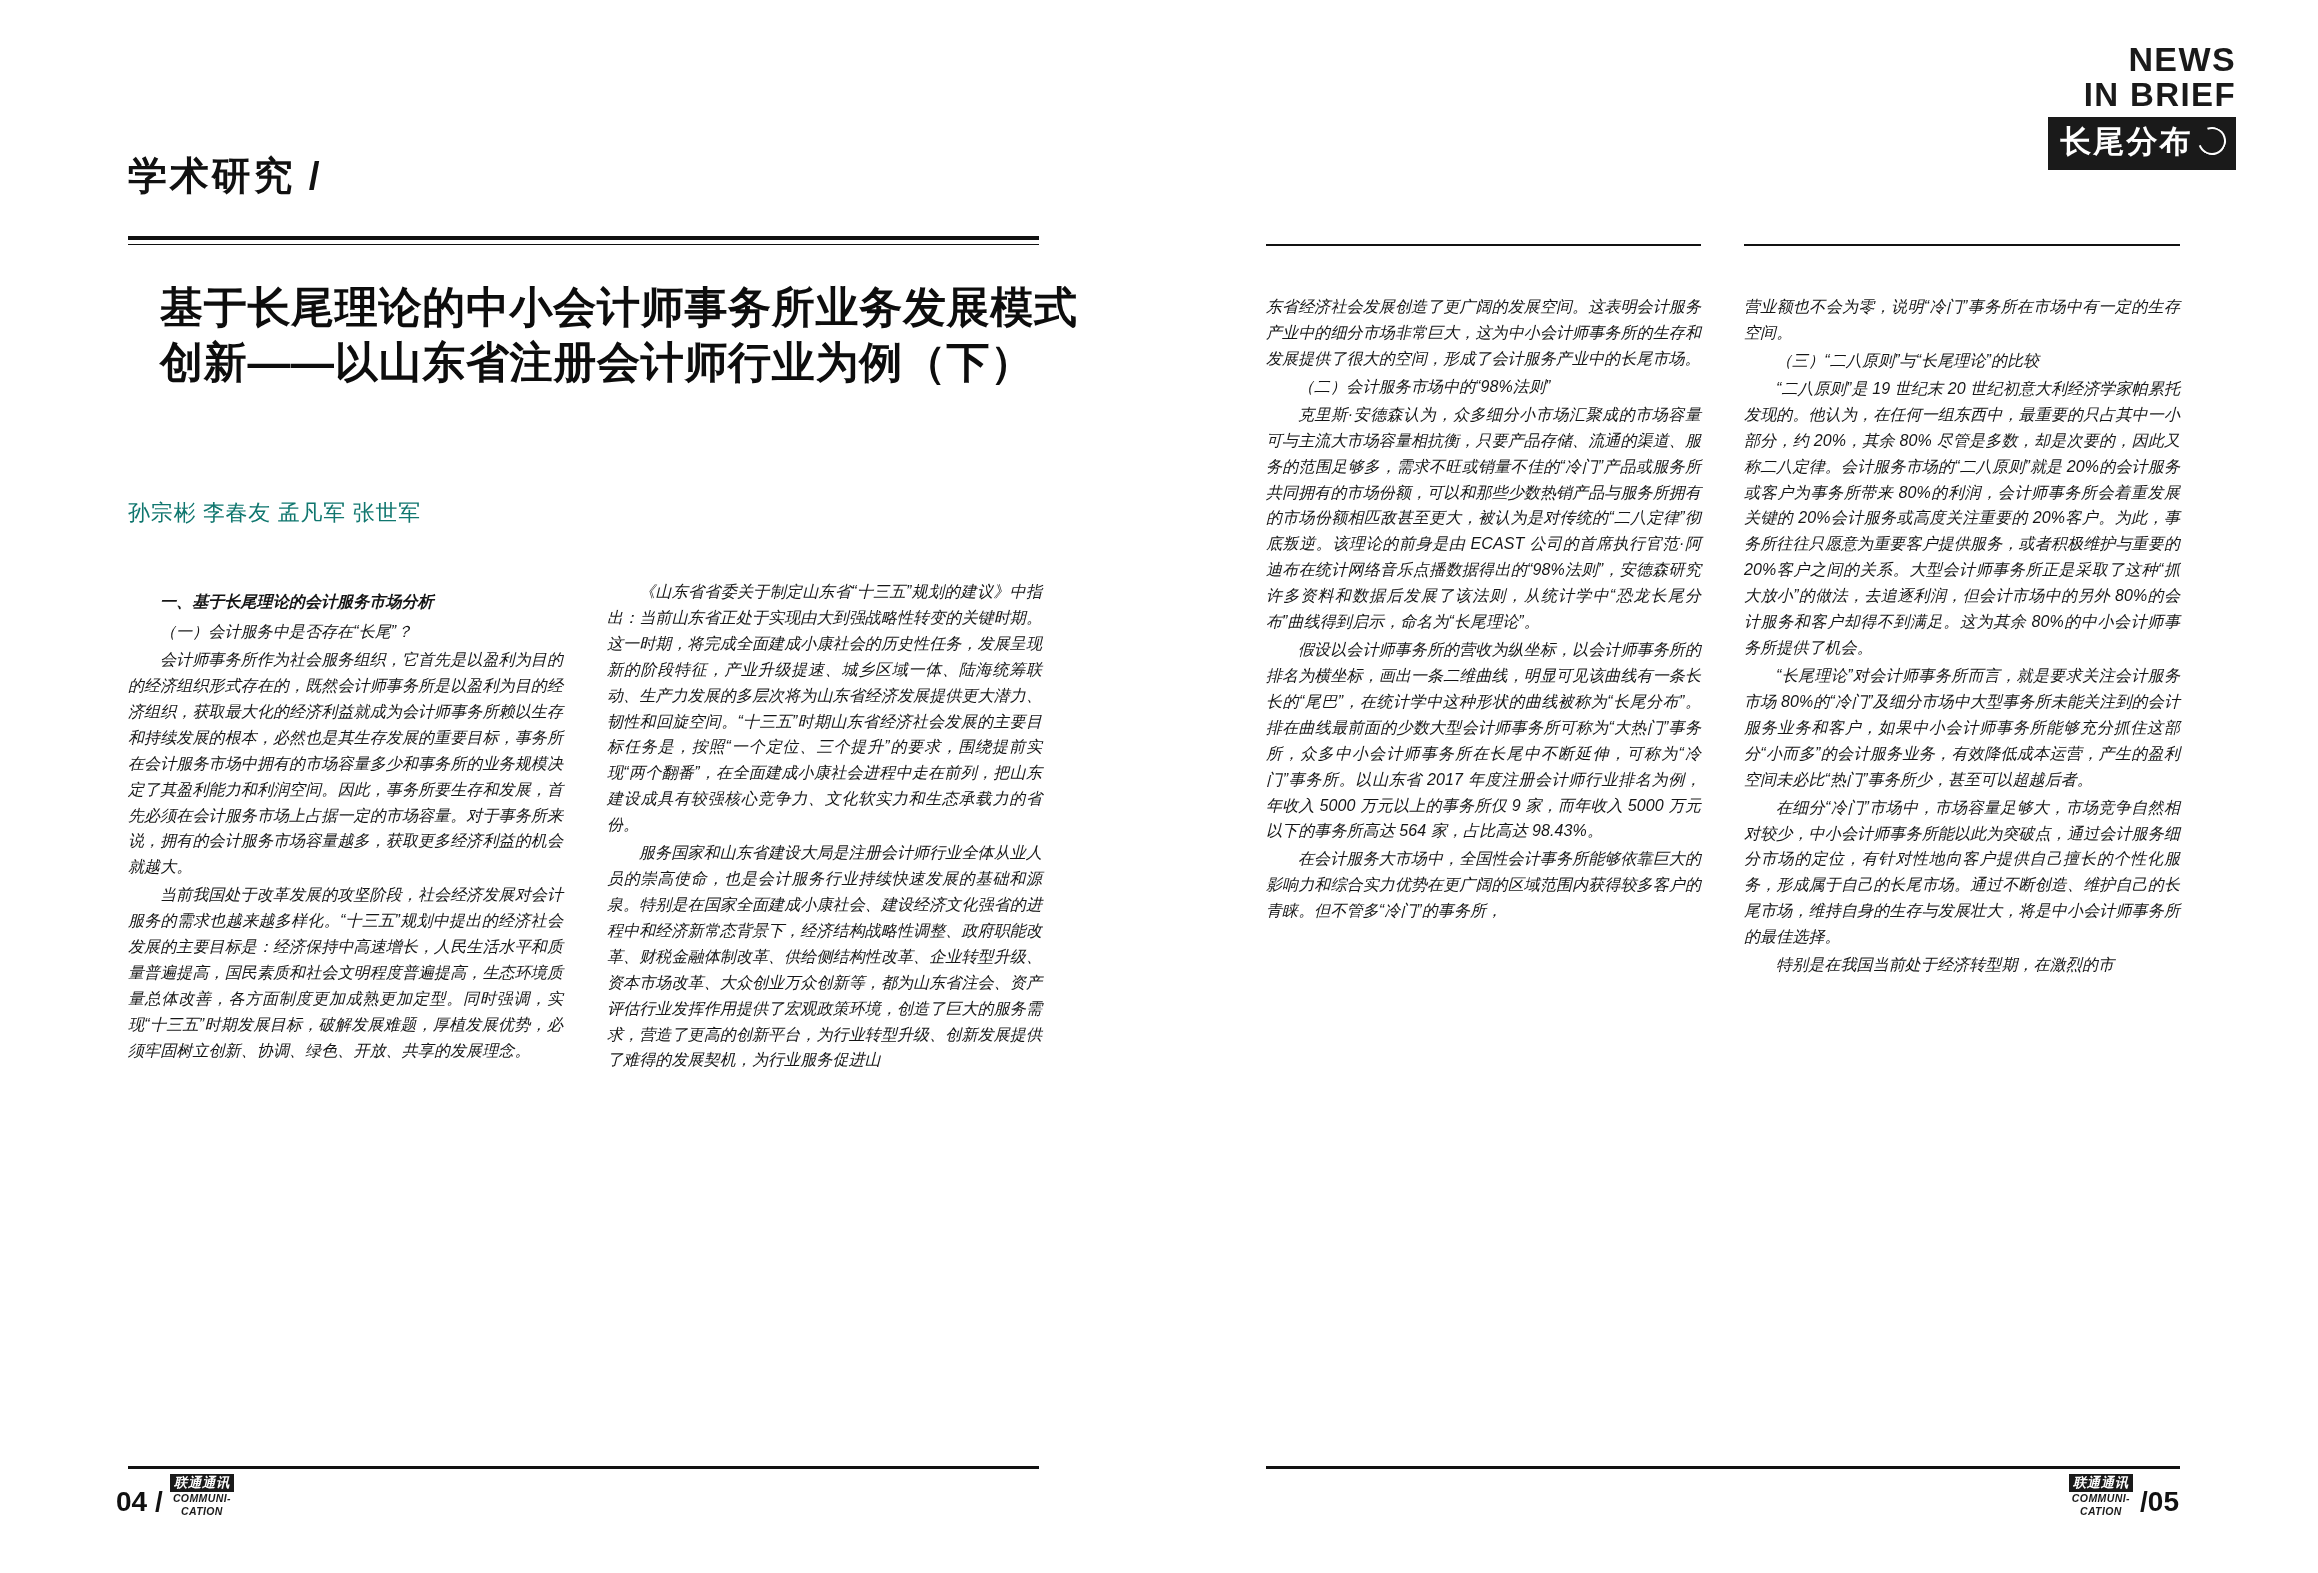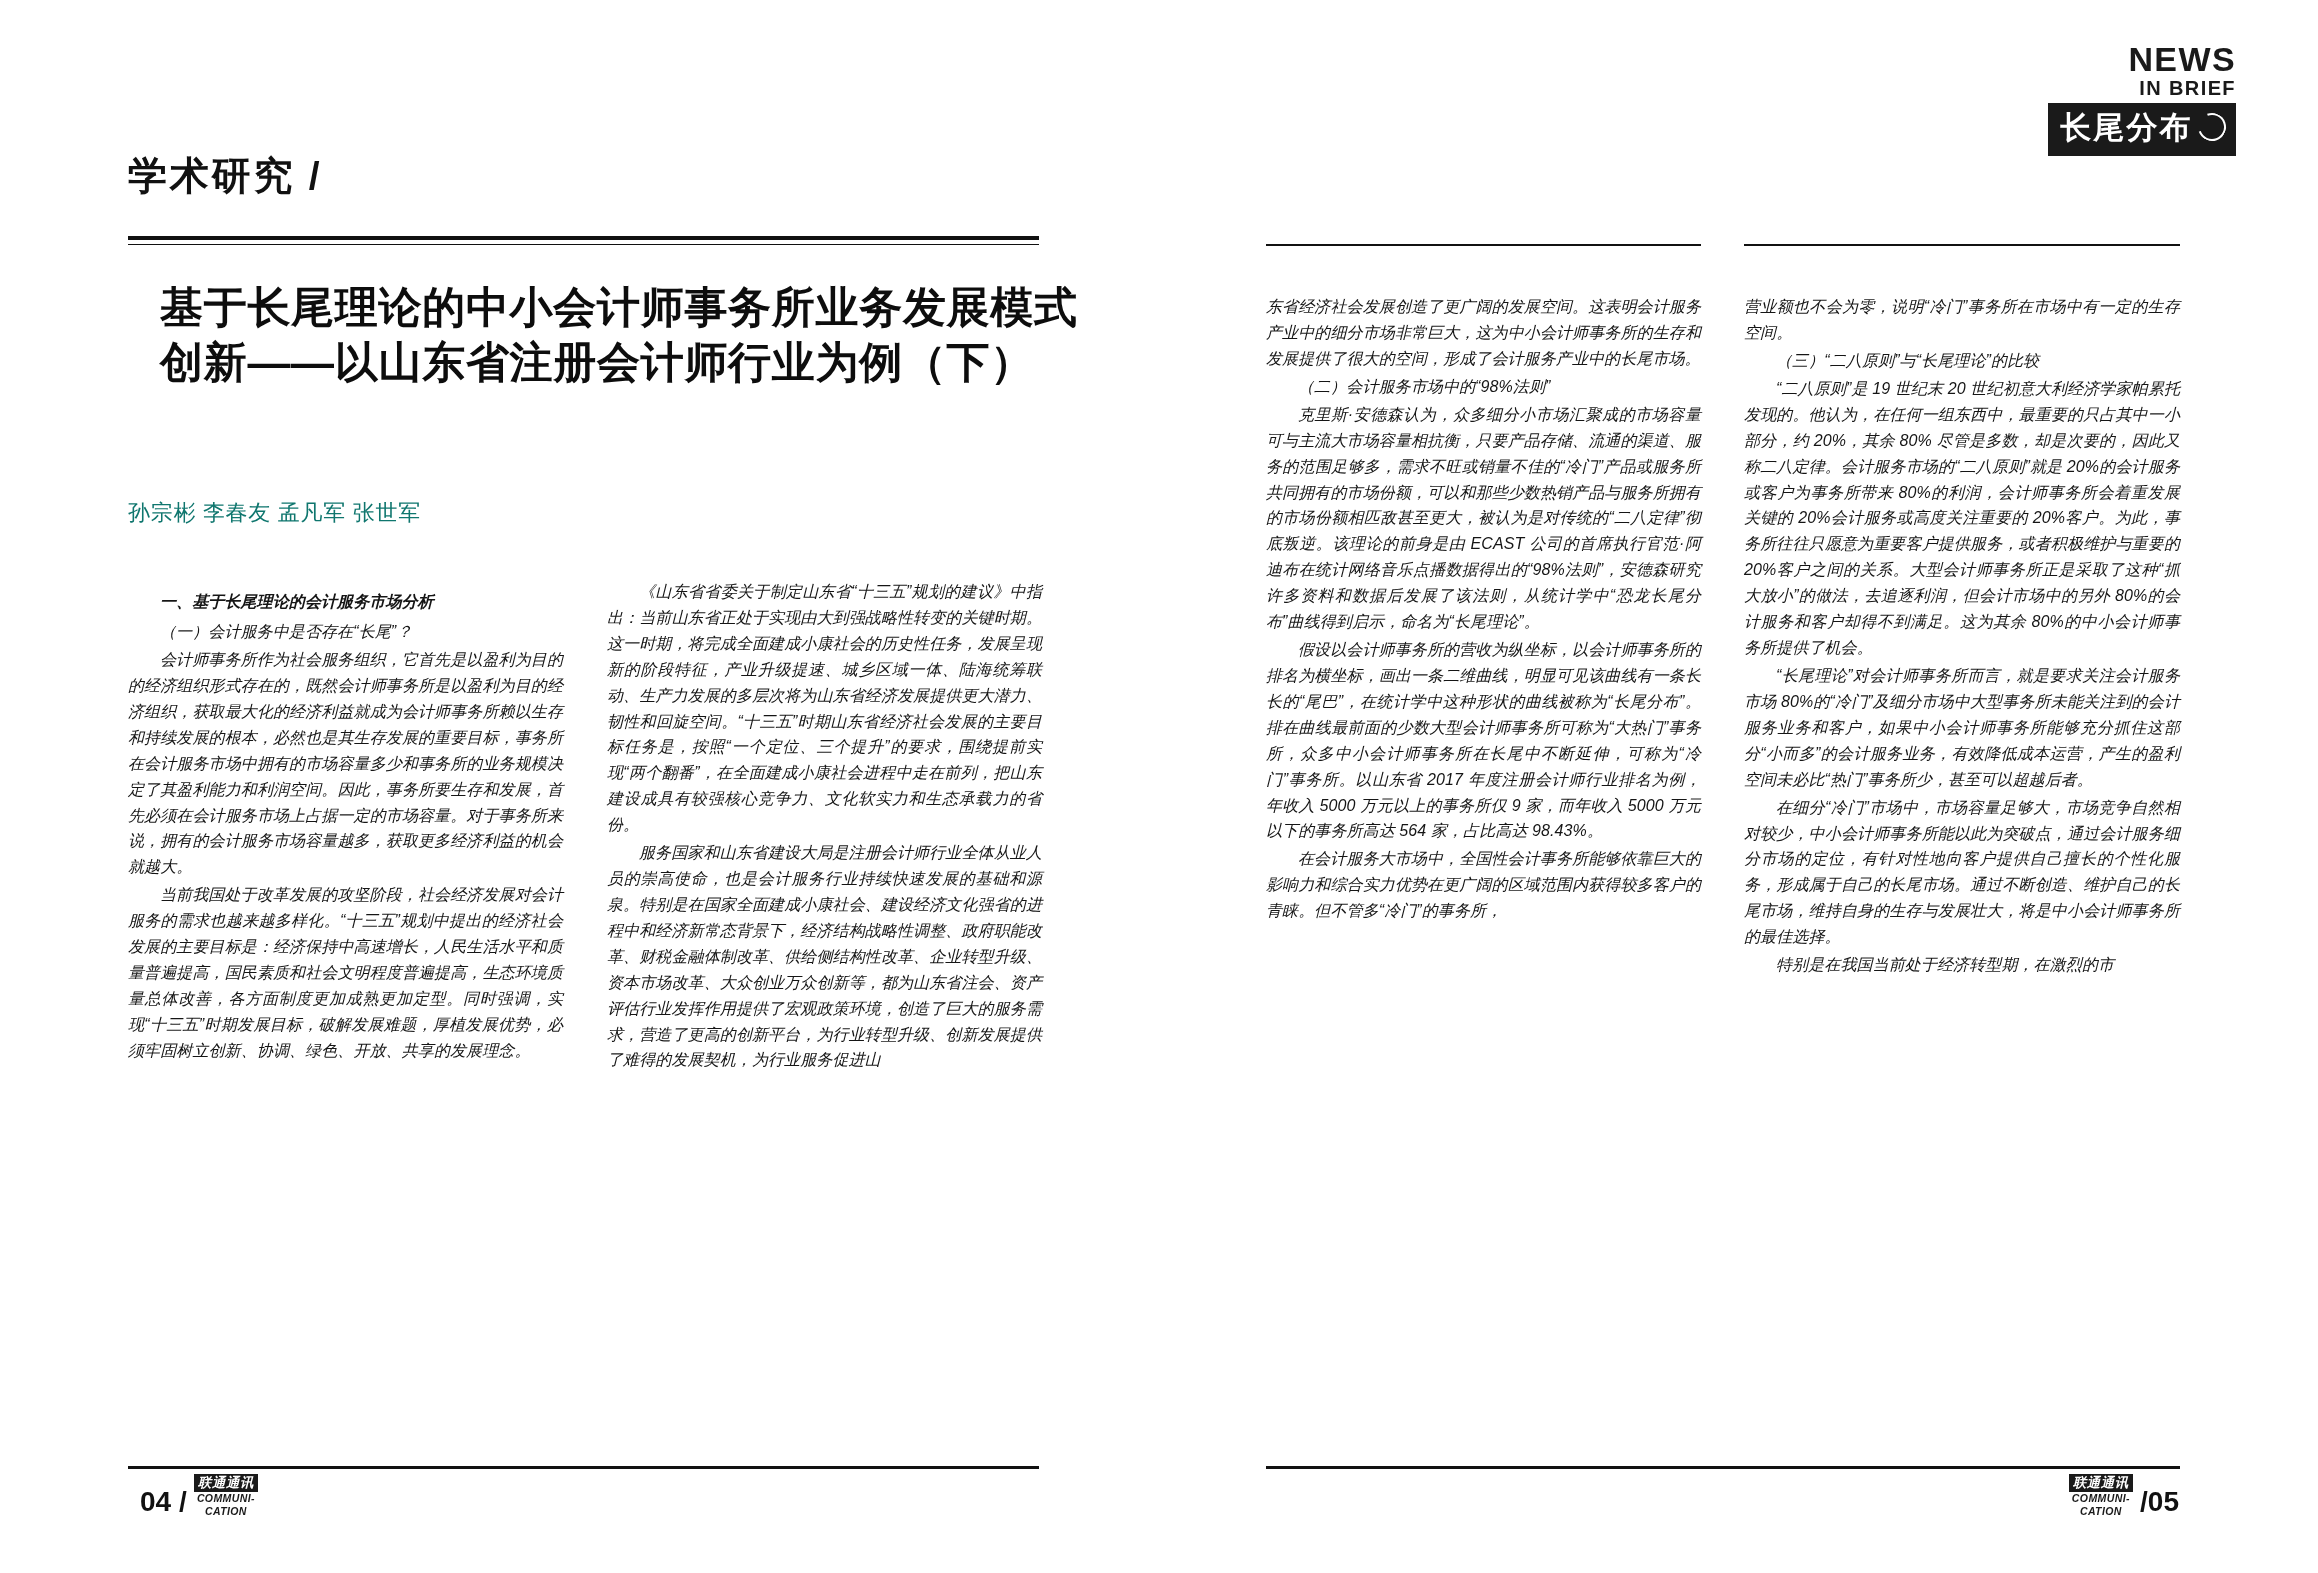--- a/index.html
+++ b/index.html
@@ -38,21 +38,21 @@
   }
   .masthead .news-line1,
   .masthead .news-line2 {
     font-family: "Liberation Sans", sans-serif;
     font-weight: bold;
     letter-spacing: 1.4px;
     color: #1a1a1a;
     line-height: 1.05;
   }
   .masthead .news-line1 { font-size: 34px; }
-  .masthead .news-line2 { font-size: 20px; }
+  .masthead .news-line2 { font-size: 33px; }
   .masthead .cn-badge {
     margin-top: 4.2px;
     background: #1a1a1a;
     color: #ffffff;
     font-size: 31px;
     font-weight: bold;
     letter-spacing: 2.1px;
     padding: 4.2px 9.8px 7px 12.6px;
     display: inline-block;
     position: relative;
@@ -175,21 +175,21 @@
   .folio {
     position: absolute;
     bottom: 55px;
     font-size: 28px;
     font-weight: bold;
     color: #111;
     display: flex;
     align-items: flex-end;
     gap: 7px;
   }
-  .folio-left  { left: 140px; }
+  .folio-left  { left: 116px; }
   .folio-right { right: 140px; }
   .logo-mark {
     display: inline-block;
     line-height: 1;
     font-size: 0;
     font-style: italic;
   }
   .logo-mark .cn {
     display: block;
     background: #1a1a1a;

